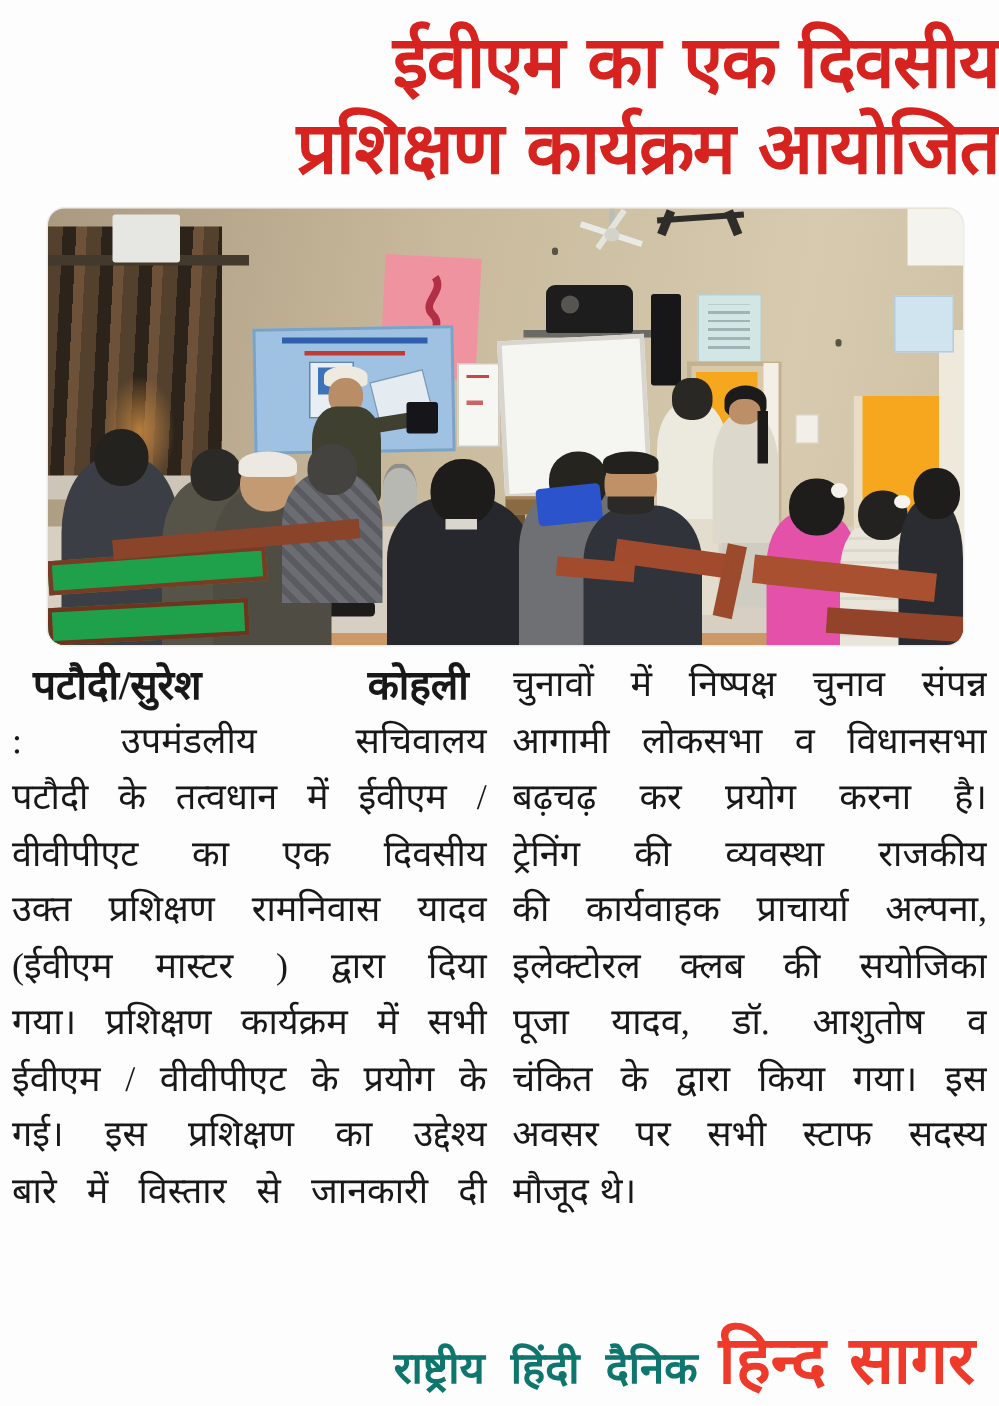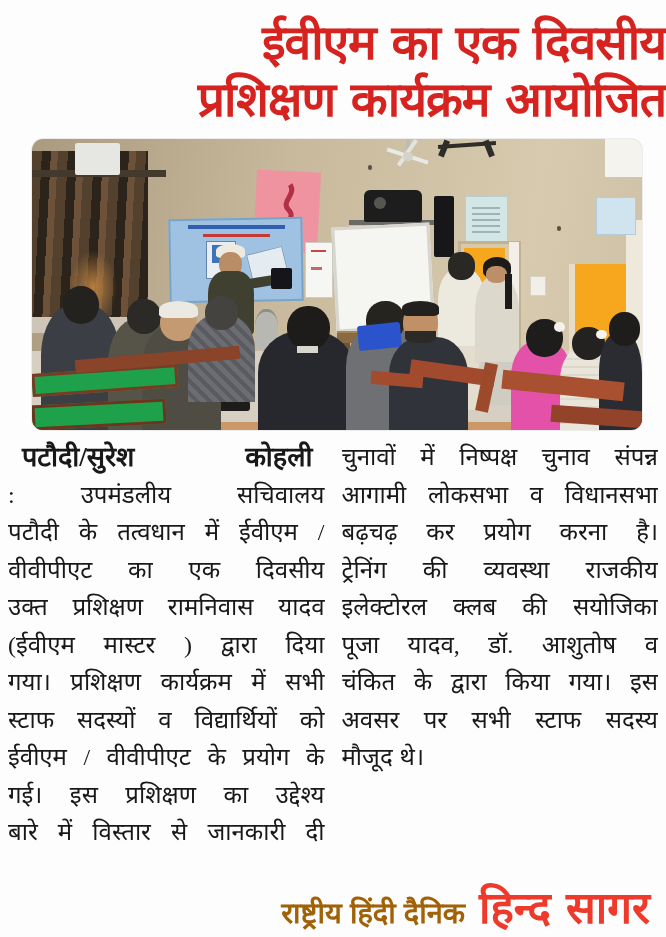--- a/index.html
+++ b/index.html
@@ -20,38 +20,38 @@
   
   .photo {
     position:relative; width:610px; height:291px; margin:11px auto 0 32px;
     border-radius:11px; overflow:hidden;
     background:linear-gradient(100deg,#aa9a80 0%,#c8b99c 40%,#d7caae 78%,#cec0a4 100%);
     box-shadow:0 0 0 1px #ececec;
   }
   .photo div, .photo svg { position:absolute; }
 
   
-  .article { display:flex; gap:17px; padding:9px 8px 0 8px; }
+  .article { display:flex; gap:17px; padding:9px 8px 0 8px;align-items:flex-end; }
   .col { flex:1; min-width:0; }
   .ln {
     height:37.5px; overflow:hidden; font-size:24px; line-height:37px;
     text-align:justify; text-align-last:justify; word-spacing:1px;
   }
   .ln.lead { font-weight:700; font-size:27px; padding:0 12px 0 14px; }
   .ln.endline { text-align-last:left; }
 
   
   .footer {
     position:absolute; left:0; right:0; bottom:6px;
     display:flex; justify-content:flex-end; align-items:baseline;
     gap:14px; padding-right:16px;
   }
   .footer .daily {
-    font-family:Liberation Sans, sans-serif;
-    font-weight:700; font-size:29px; color:#a16207;
+    font-family:Liberation Mono, monospace;
+    font-weight:700; font-size:29px; color:#0f766e;
   }
   .footer .paper {
     font-family:"DejaVu Sans","Liberation Sans",sans-serif;
     font-weight:800; font-size:44px; line-height:44px; white-space:nowrap;
   }
 </style>
 </head>
 <body>
 
 <div class="headline">
@@ -185,30 +185,30 @@
 
 <div class="article">
   <div class="col">
     <div class="ln lead">पटौदी/सुरेश कोहली</div>
     <div class="ln">: उपमंडलीय सचिवालय</div>
     <div class="ln">पटौदी के तत्वधान में ईवीएम /</div>
     <div class="ln">वीवीपीएट का एक दिवसीय</div>
     <div class="ln">उक्त प्रशिक्षण रामनिवास यादव</div>
     <div class="ln">(ईवीएम मास्टर ) द्वारा दिया</div>
     <div class="ln">गया। प्रशिक्षण कार्यक्रम में सभी</div>
-    <div class="ln">स्टाफ सदस्यों व विद्यार्थियों को</div>
     <div class="ln">ईवीएम / वीवीपीएट के प्रयोग के</div>
     <div class="ln">गई। इस प्रशिक्षण का उद्देश्य</div>
     <div class="ln">बारे में विस्तार से जानकारी दी</div>
   </div>
   <div class="col">
     <div class="ln">चुनावों में निष्पक्ष चुनाव संपन्न</div>
     <div class="ln">आगामी लोकसभा व विधानसभा</div>
     <div class="ln">बढ़चढ़ कर प्रयोग करना है।</div>
     <div class="ln">ट्रेनिंग की व्यवस्था राजकीय</div>
+    <div class="ln">की कार्यवाहक प्राचार्या अल्पना,</div>
     <div class="ln">इलेक्टोरल क्लब की सयोजिका</div>
     <div class="ln">पूजा यादव, डॉ. आशुतोष व</div>
     <div class="ln">चंकित के द्वारा किया गया। इस</div>
     <div class="ln">अवसर पर सभी स्टाफ सदस्य</div>
     <div class="ln endline">मौजूद थे।</div>
   </div>
 </div>
 
 <div class="footer">
   <span class="daily">राष्ट्रीय हिंदी दैनिक</span>

